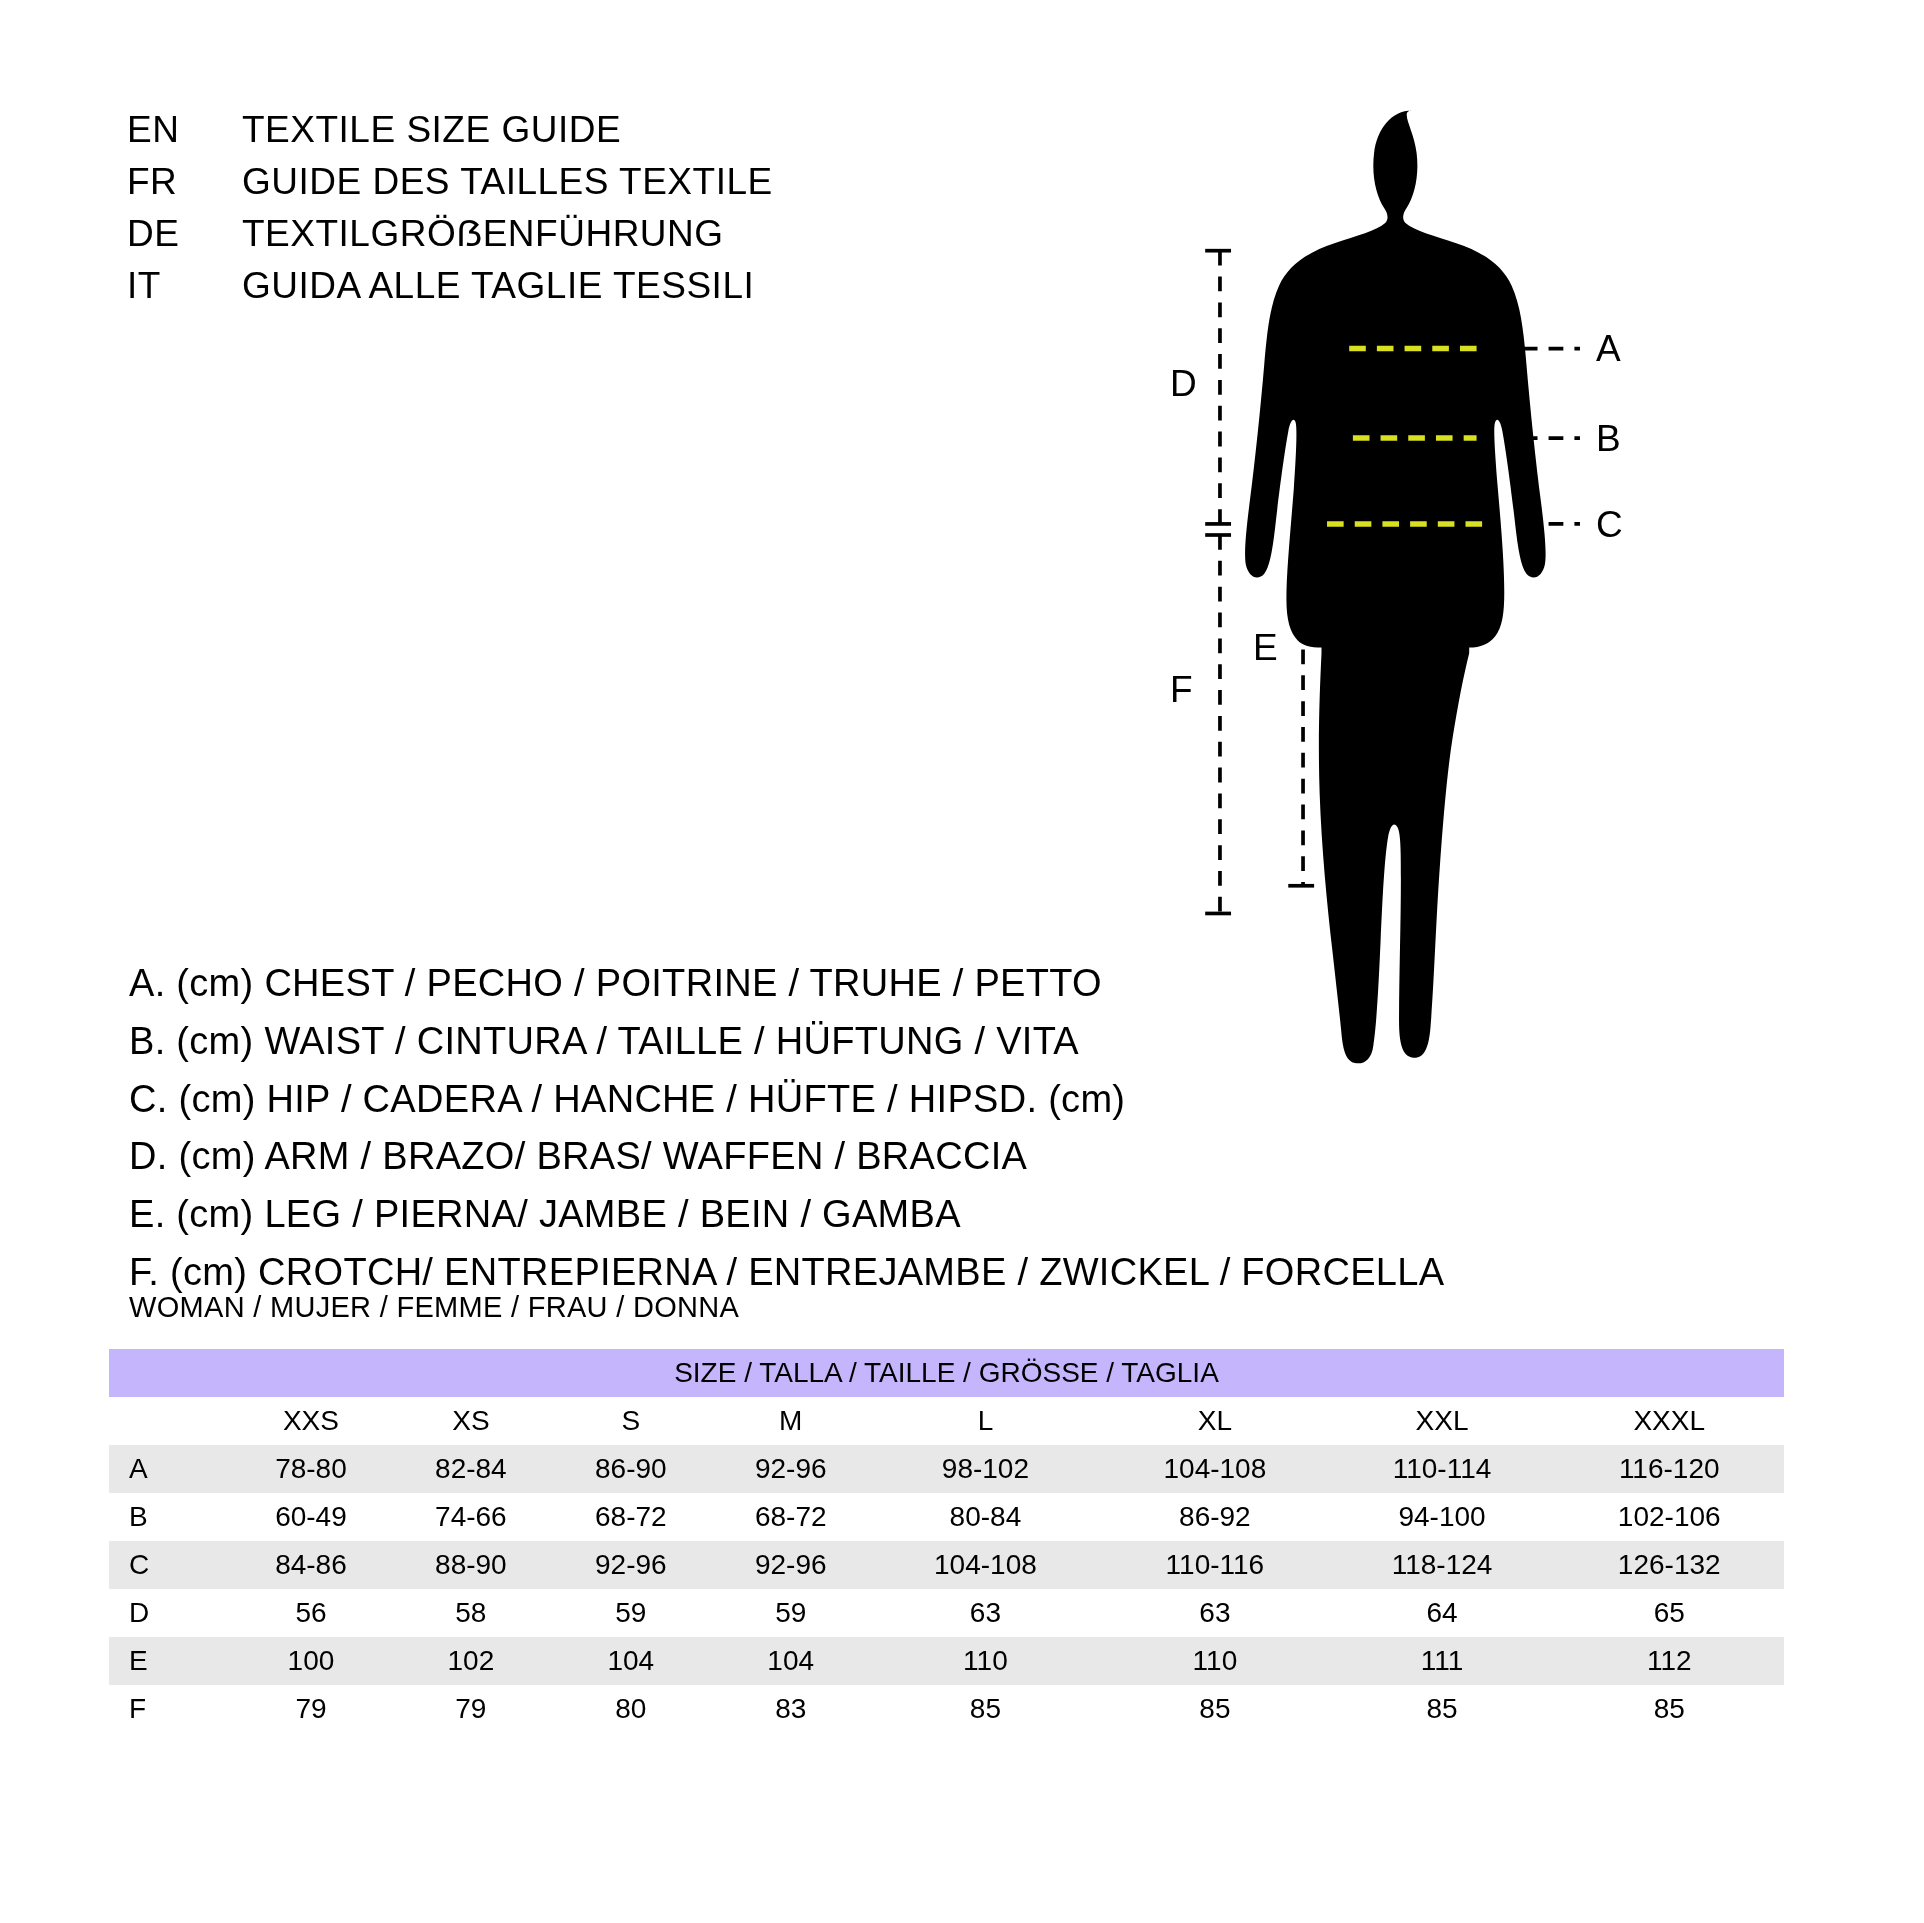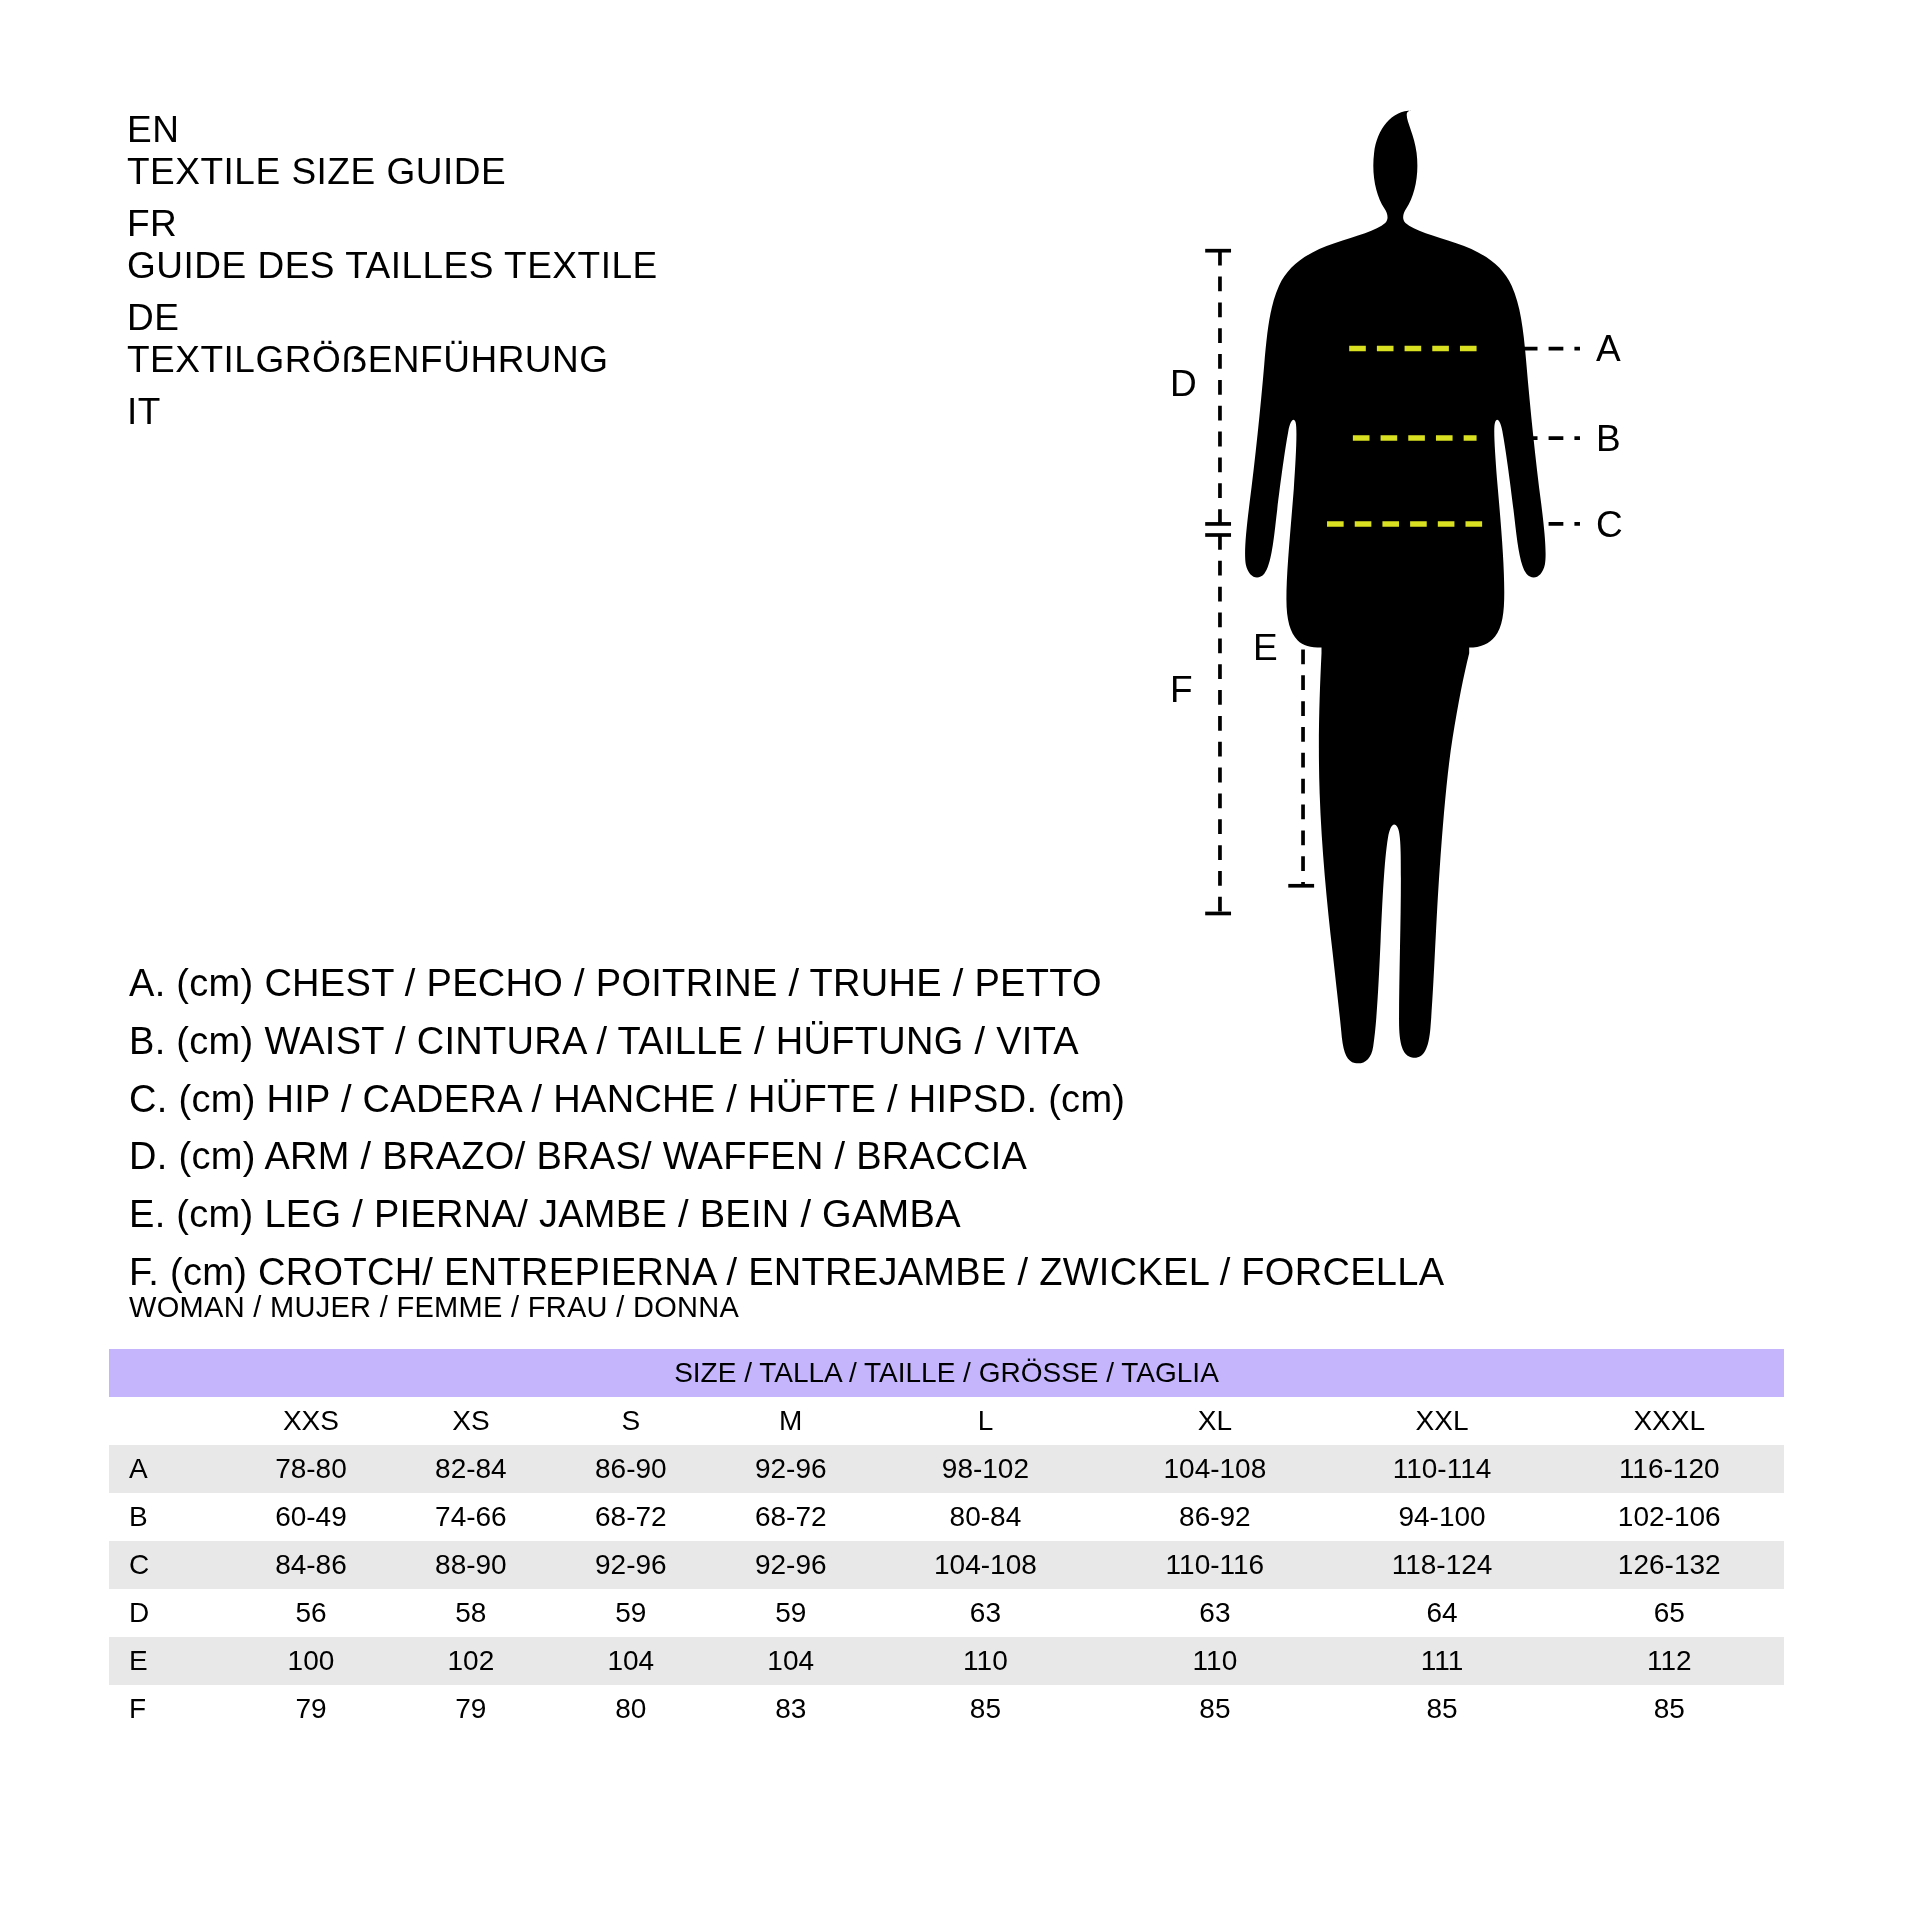--- a/index.html
+++ b/index.html
@@ -18,23 +18,22 @@
 
   
   #lang-block {
     position: absolute;
     left: 127px;
     top: 109px;
     width: 738px;
   }
   .lang-row {
     display: flex;
-    align-items: flex-start;
+    align-items: flex-end;
     margin-bottom: 10px;
-    flex-direction: column;
   }
   .lang-code {
     width: 115px;
     font-size: 37px;
     letter-spacing: 0.5px;
   }
   .lang-text {
     font-size: 37px;
     letter-spacing: 0.5px;
   }
@@ -128,20 +127,21 @@
   <div class="lang-row">
     <div class="lang-code">FR</div>
     <div class="lang-text">GUIDE DES TAILLES TEXTILE</div>
   </div>
   <div class="lang-row">
     <div class="lang-code">DE</div>
     <div class="lang-text">TEXTILGRÖẞENFÜHRUNG</div>
   </div>
   <div class="lang-row">
     <div class="lang-code">IT</div>
+    <div class="lang-text">GUIDA ALLE TAGLIE TESSILI</div>
   </div>
 </div>
 
 <div id="figure-area">
   <svg width="757" height="1200" viewBox="0 0 820 1300">
 
     <path fill="#000000" d="
       M 300 60
       C 278 60 262 80 259 106
       C 256 130 261 152 270 166

